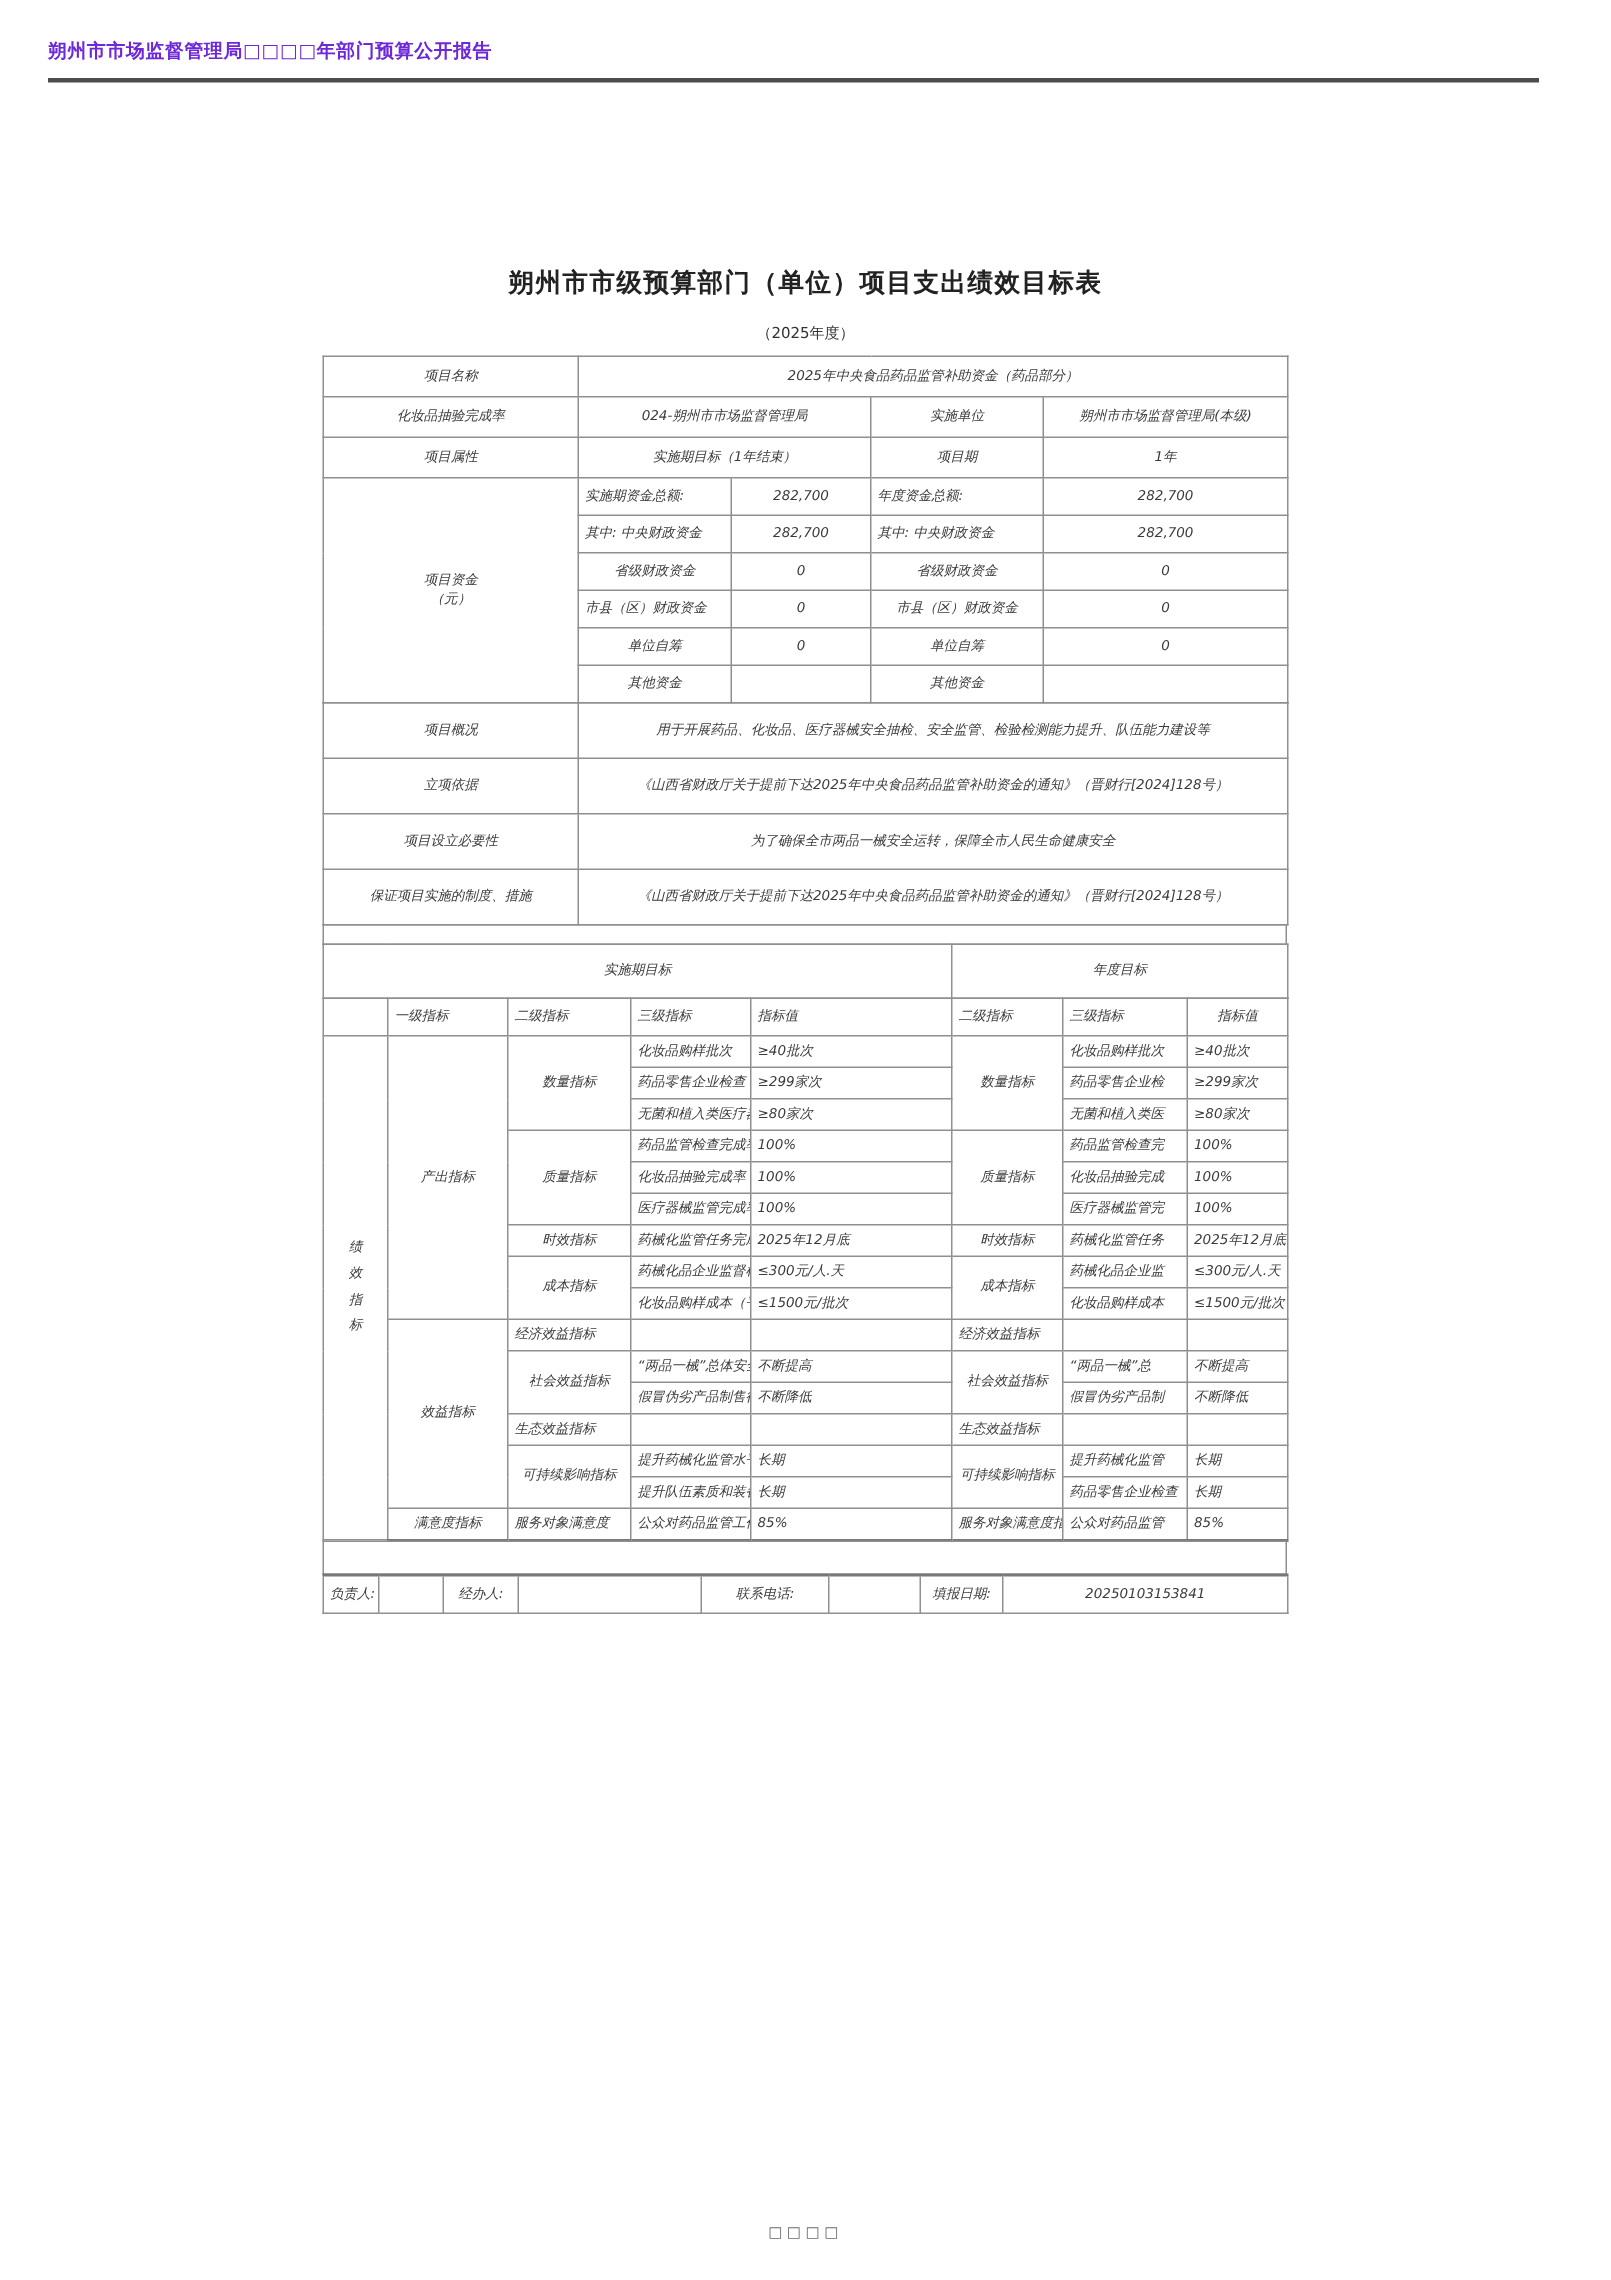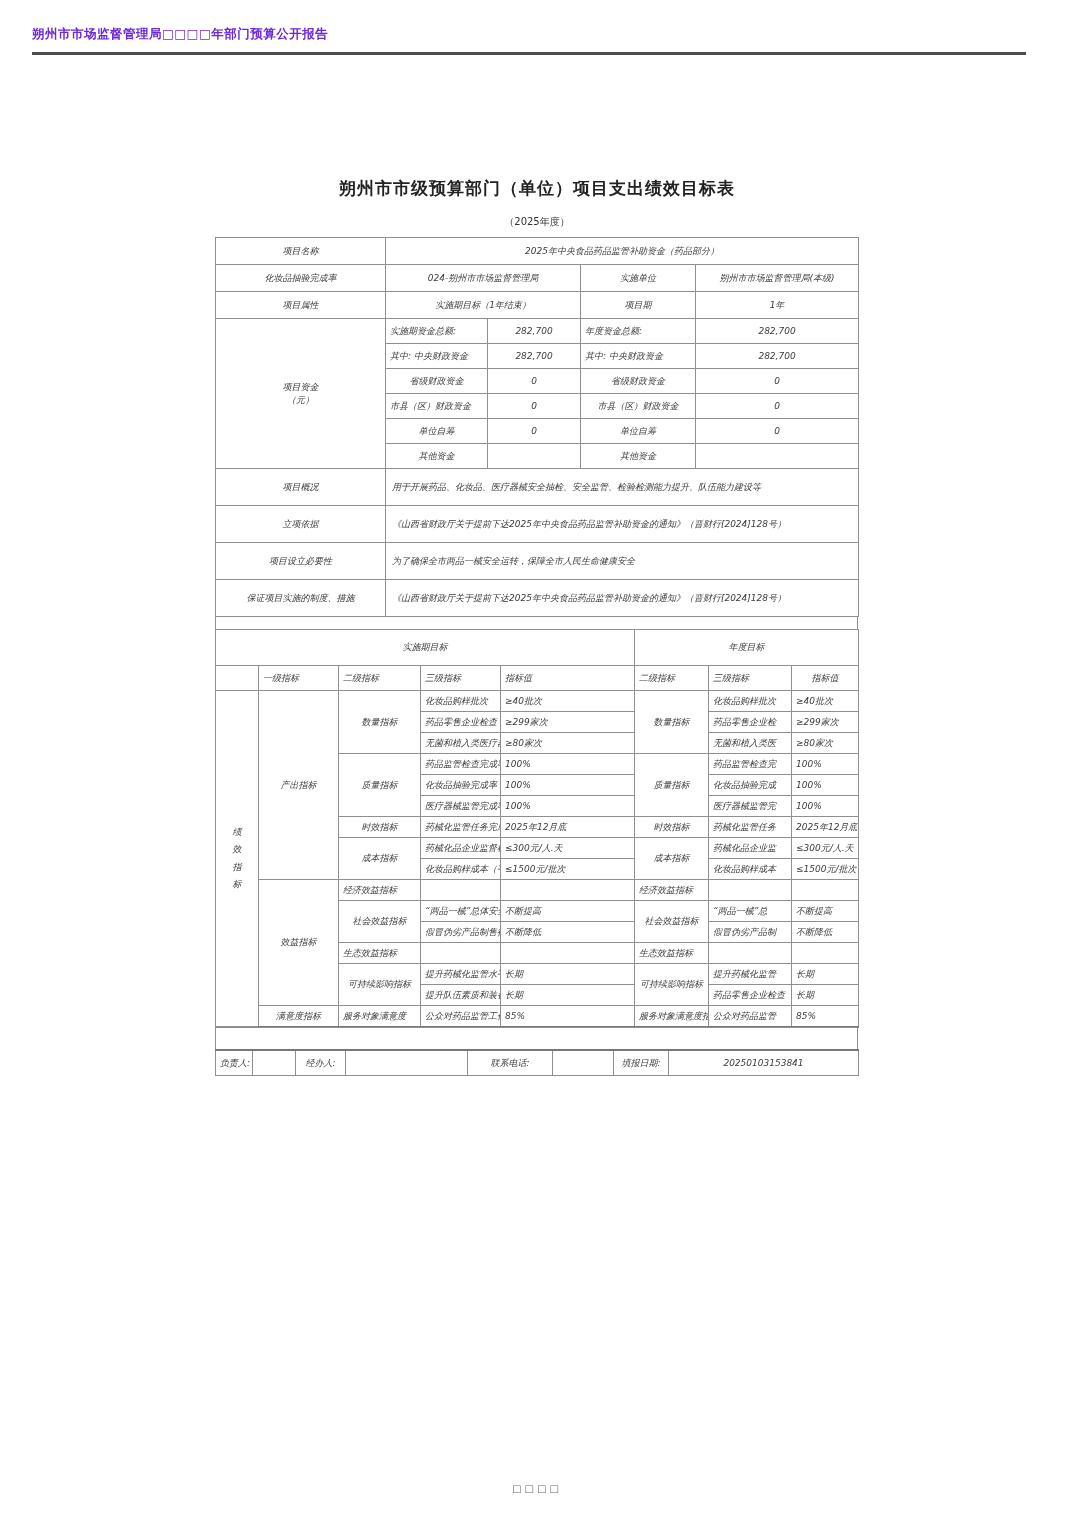--- a/index.html
+++ b/index.html
@@ -26,21 +26,21 @@
   table { border-collapse:collapse; table-layout:fixed; width:643px; margin-top:-1px;font-style:italic; }
   table:first-child { margin-top:0; }
   td {
     border:1px solid #8f8f8f; font-size:9px; color:#3b3b3b;
     text-align:center; vertical-align:middle; padding:1px 4px;
     overflow:hidden; line-height:1.35;
   }
   .left { text-align:left; }
   .clip { white-space:nowrap; }
   .pre  { white-space:pre-line; }
-  .desc { padding:2px 6px; }
+  .desc { padding:2px 6px;text-align:center; }
   .vlabel { line-height:1.9; }
   .thick-top td { border-top:2px solid #777777; }
   .thick-bottom td { border-bottom:2px solid #777777; }
   .spacer td { border-top:1px solid #8f8f8f; border-bottom:1px solid #8f8f8f; }
   .footer-page {
     position:absolute; top:1483px; left:0; width:100%; text-align:center;
     font-size:10px; color:#6a6a6a; letter-spacing:3px;
   }
 </style>
 </head>

